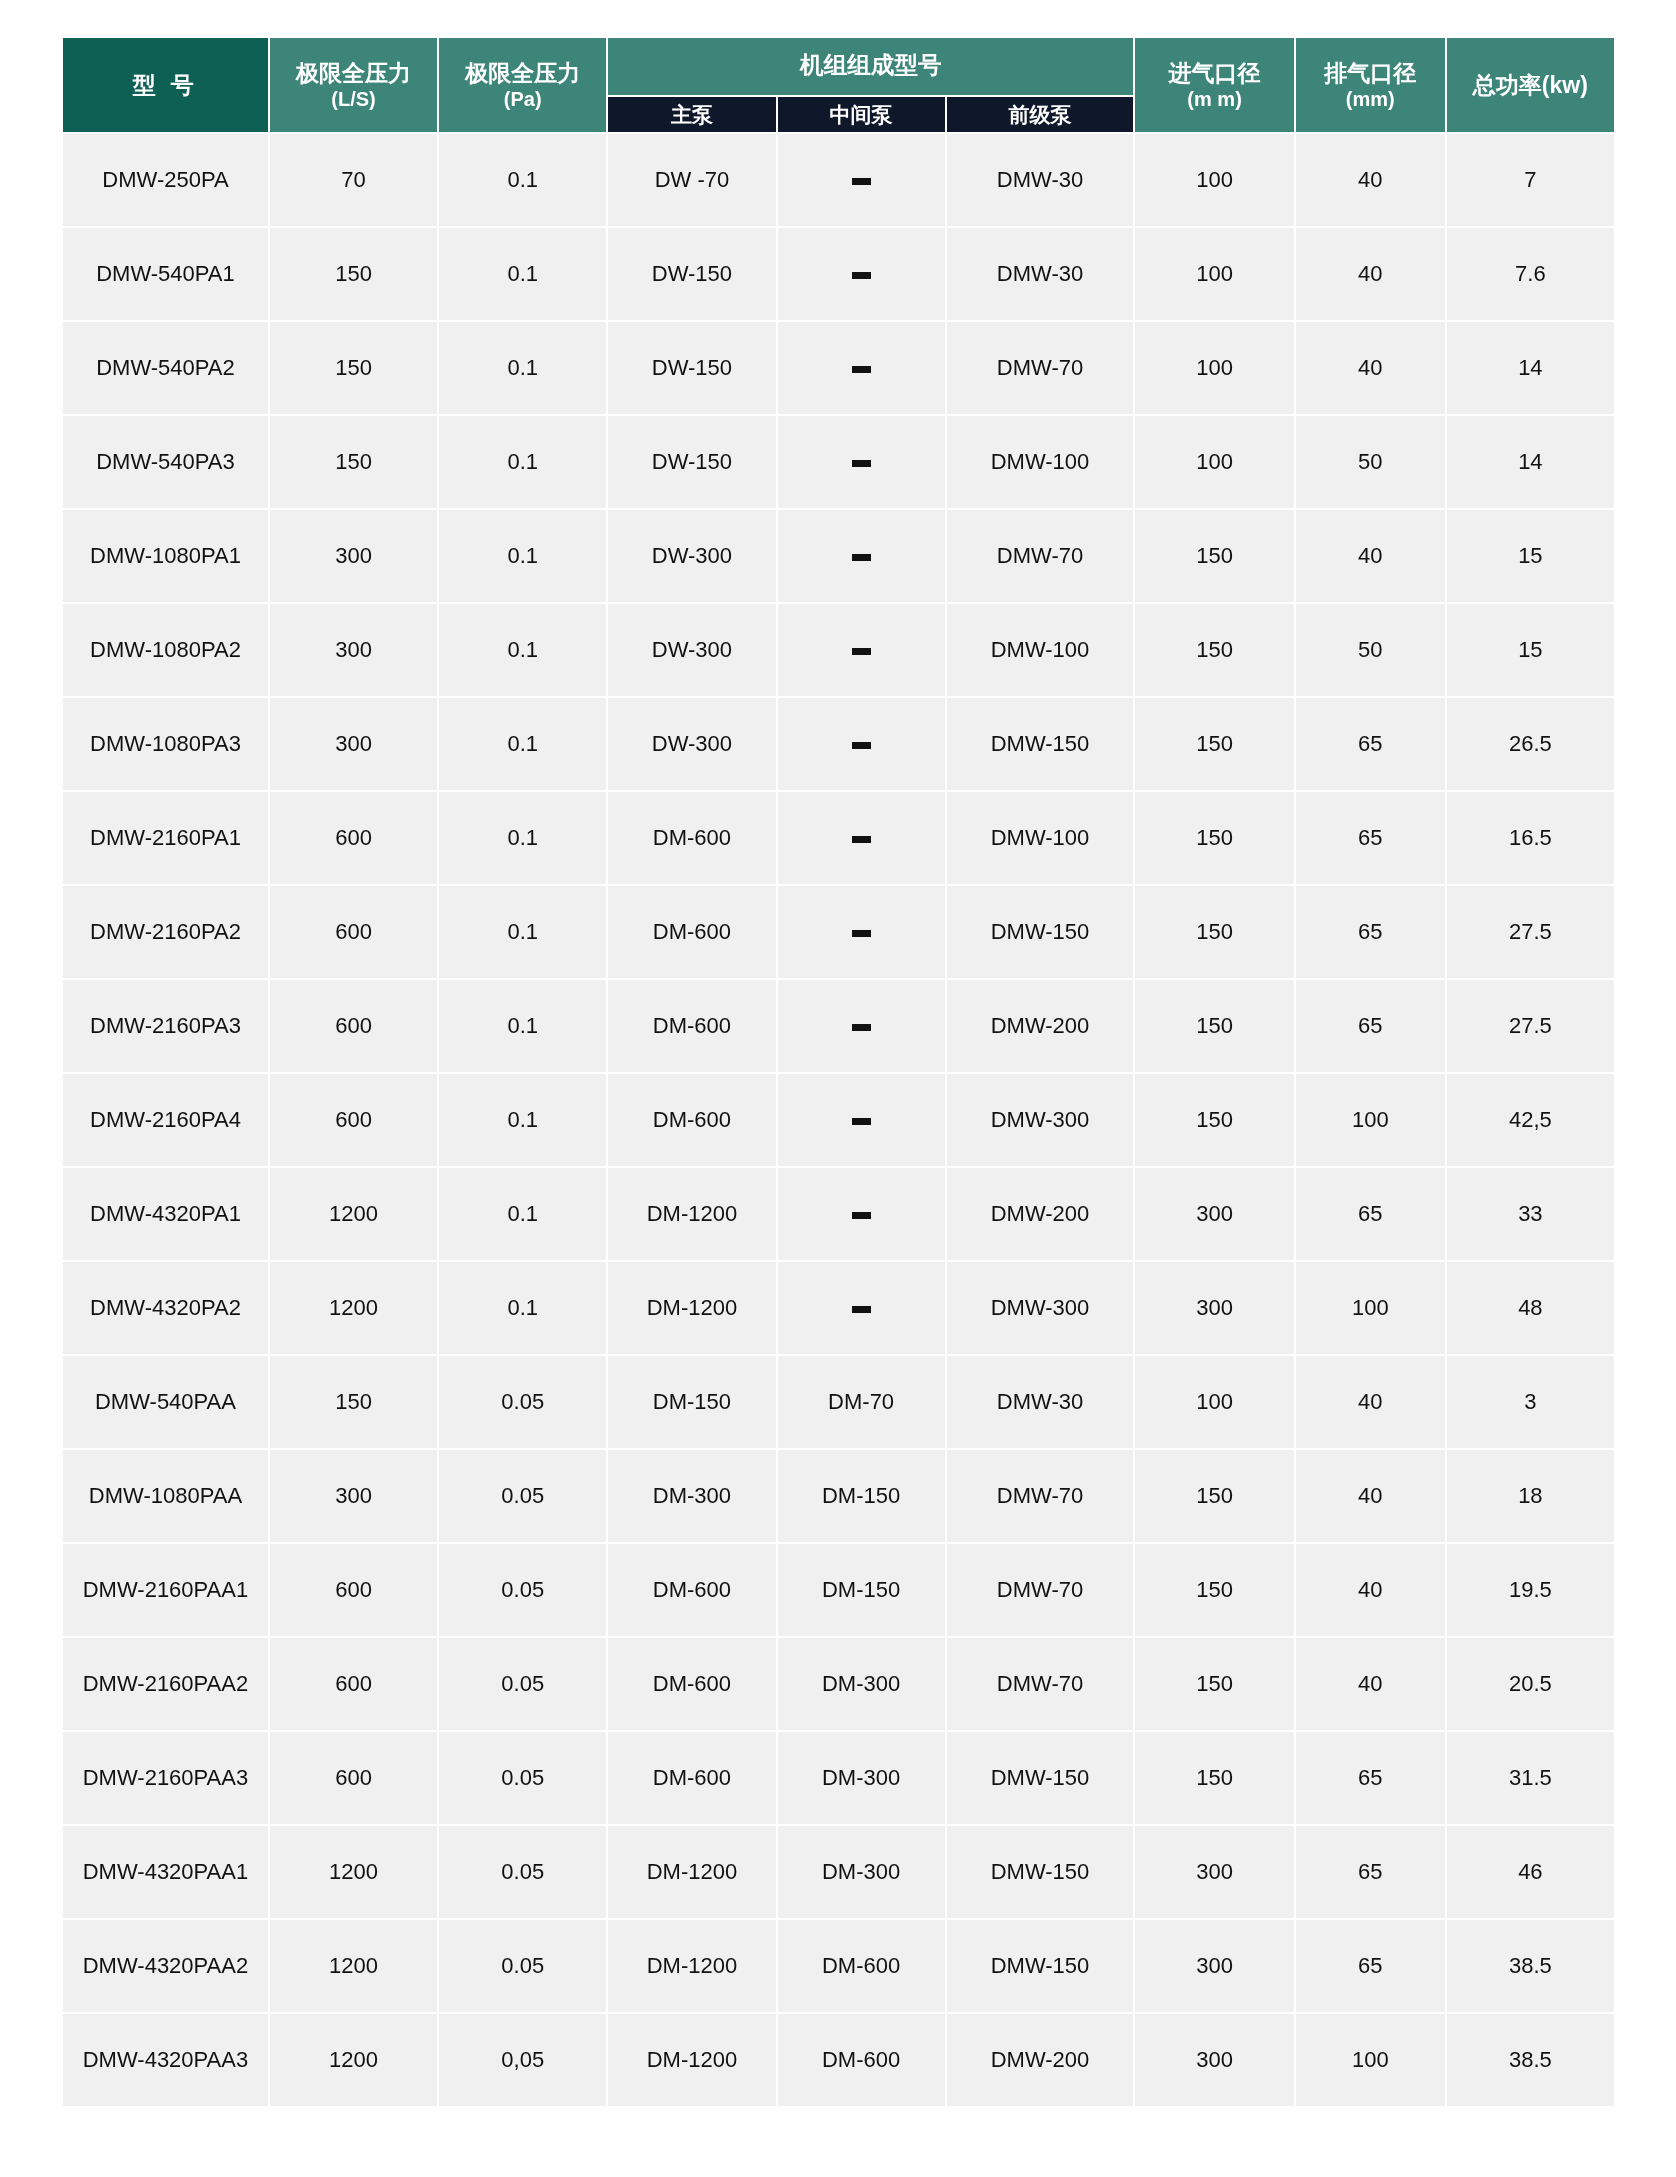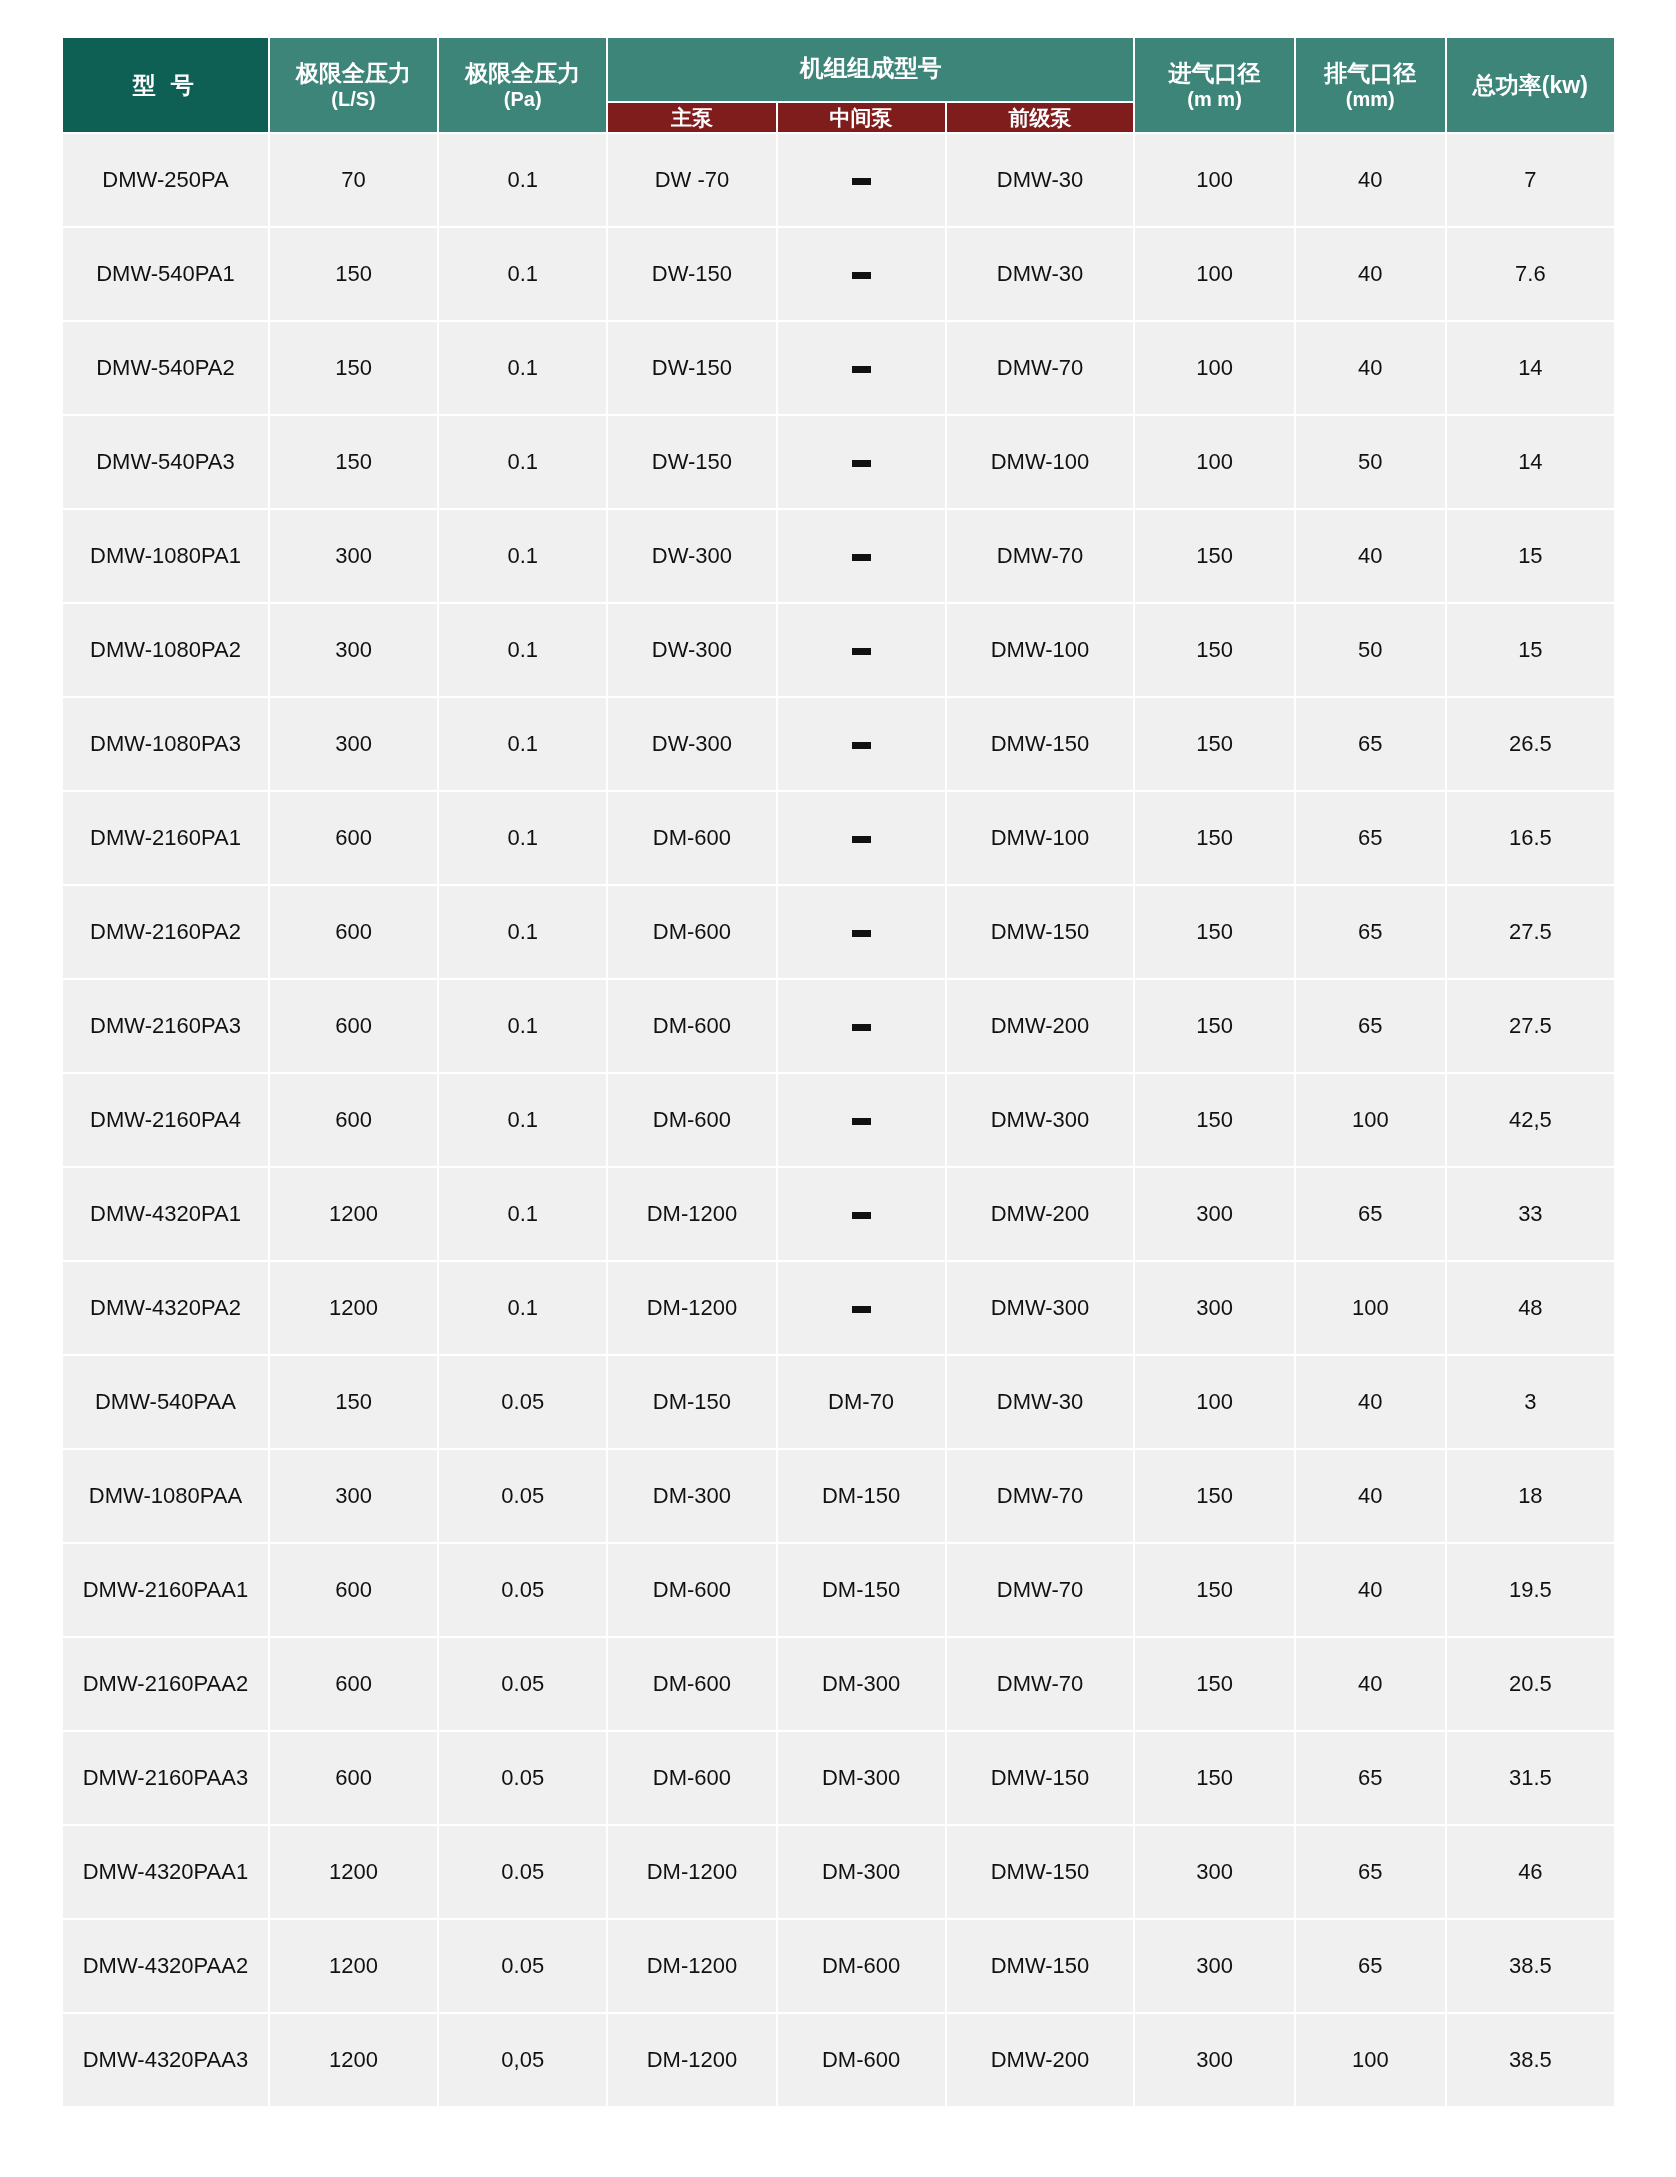--- a/index.html
+++ b/index.html
@@ -42,23 +42,23 @@
   th.h-teal {
     background: #3d8579;
     font-size: 23px;
   }
   th.h-group {
     background: #3d8579;
     font-size: 23.6px;
     padding-bottom: 3.5px;
   }
   th.h-sub {
-    background: #7f1d1d;
+    background: #0f172a;
     font-size: 21px;
-    height: 29px;
+    height: 35px;
   }
   th.h-tall { height: 94px; }
   .hdr-line2 { display: block; font-size: 20px; }
 
   
   tbody td {
     background: #f0f0f0;
     color: #111111;
     font-size: 22px;
     text-align: center;

